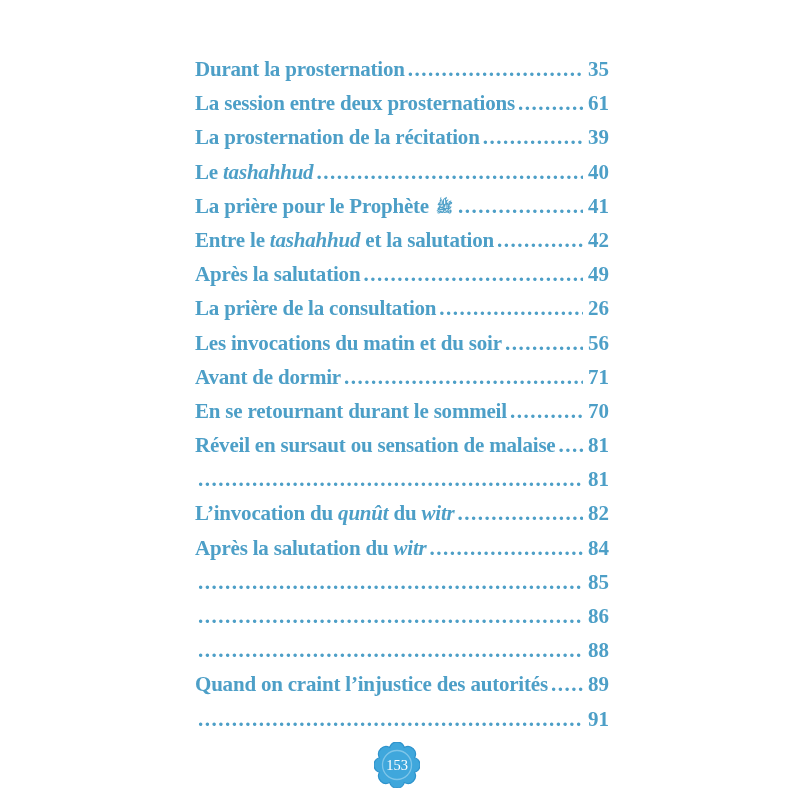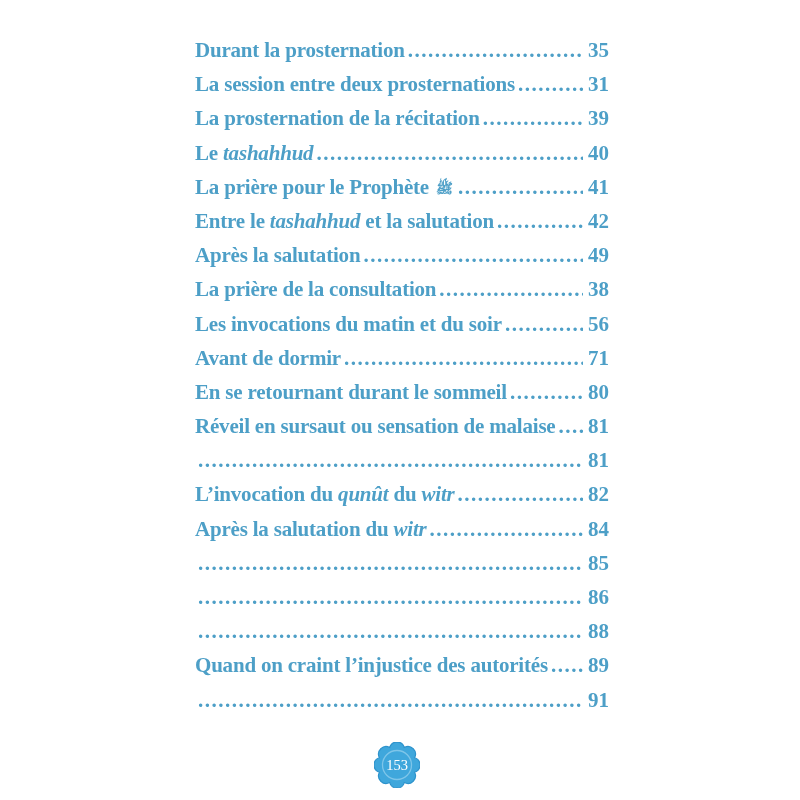--- a/index.html
+++ b/index.html
@@ -8,21 +8,21 @@
     --badge-stroke:#2e93cc;
     --badge-ring:#8ecdec;
     --badge-text:#ffffff;
   }
   *{margin:0;padding:0;box-sizing:border-box;}
   html,body{width:800px;height:800px;background:#ffffff;overflow:hidden;}
   body{font-family:"Liberation Serif","DejaVu Serif",serif;}
   .page{position:relative;width:800px;height:800px;background:#ffffff;}
   .toc{
     position:absolute;
-    left:195px; top:38px; width:414px;
+    left:195px; top:57px; width:414px;
   }
   .row{
     display:flex;
     align-items:baseline;
     height:34.2px;
     color:var(--blue);
     font-weight:bold;
     font-size:21px;
     white-space:nowrap;
   }
@@ -61,21 +61,21 @@
 
   <div class="toc" id="toc-list">
       <div class="row">
         <span class="title"><span>Durant la prosternation</span></span>
         <span class="dots">........................................................................................................................</span>
         <span class="pg">35</span>
       </div>
       <div class="row">
         <span class="title"><span>La session entre deux prosternations</span></span>
         <span class="dots">........................................................................................................................</span>
-        <span class="pg">31</span>
+        <span class="pg">61</span>
       </div>
       <div class="row">
         <span class="title"><span>La prosternation de la récitation</span></span>
         <span class="dots">........................................................................................................................</span>
         <span class="pg">39</span>
       </div>
       <div class="row">
         <span class="title"><span>Le </span><span class="i">tashahhud</span></span>
         <span class="dots">........................................................................................................................</span>
         <span class="pg">40</span>
@@ -91,36 +91,36 @@
         <span class="pg">42</span>
       </div>
       <div class="row">
         <span class="title"><span>Après la salutation</span></span>
         <span class="dots">........................................................................................................................</span>
         <span class="pg">49</span>
       </div>
       <div class="row">
         <span class="title"><span>La prière de la consultation</span></span>
         <span class="dots">........................................................................................................................</span>
-        <span class="pg">38</span>
+        <span class="pg">26</span>
       </div>
       <div class="row">
         <span class="title"><span>Les invocations du matin et du soir</span></span>
         <span class="dots">........................................................................................................................</span>
         <span class="pg">56</span>
       </div>
       <div class="row">
         <span class="title"><span>Avant de dormir</span></span>
         <span class="dots">........................................................................................................................</span>
         <span class="pg">71</span>
       </div>
       <div class="row">
         <span class="title"><span>En se retournant durant le sommeil</span></span>
         <span class="dots">........................................................................................................................</span>
-        <span class="pg">80</span>
+        <span class="pg">70</span>
       </div>
       <div class="row">
         <span class="title"><span>Réveil en sursaut ou sensation de malaise</span></span>
         <span class="dots">........................................................................................................................</span>
         <span class="pg">81</span>
       </div>
       <div class="row">
         <span class="dots">........................................................................................................................</span>
         <span class="pg">81</span>
       </div>

